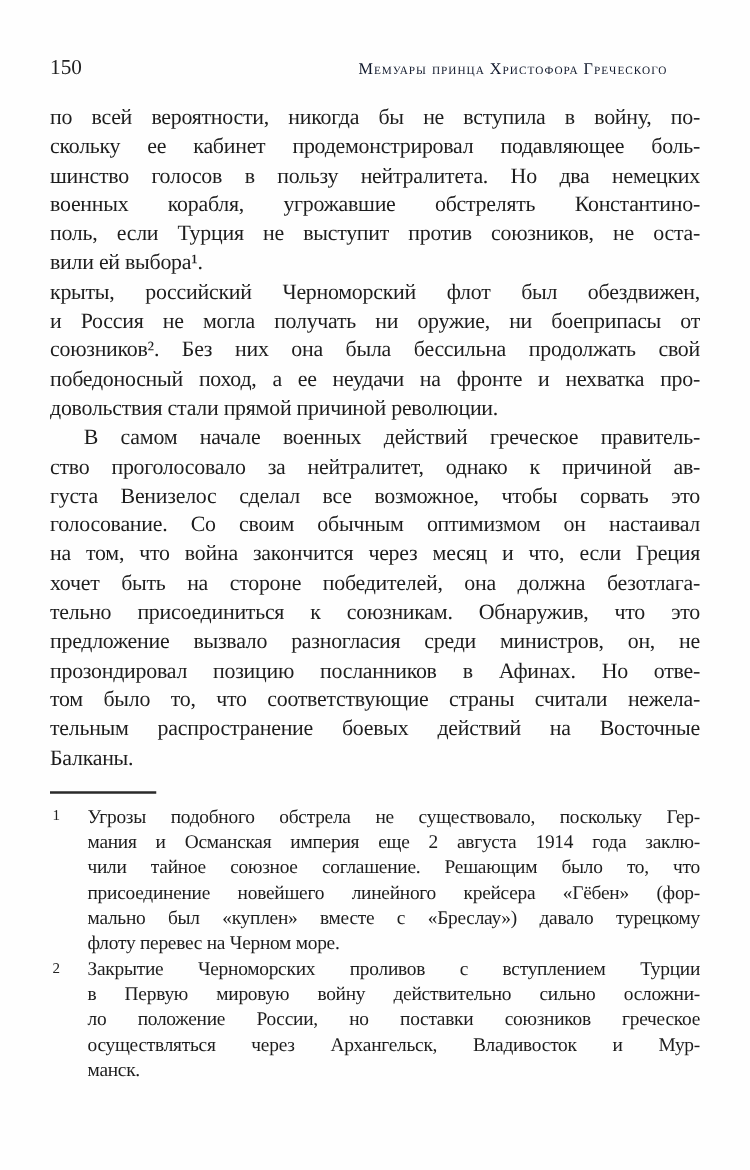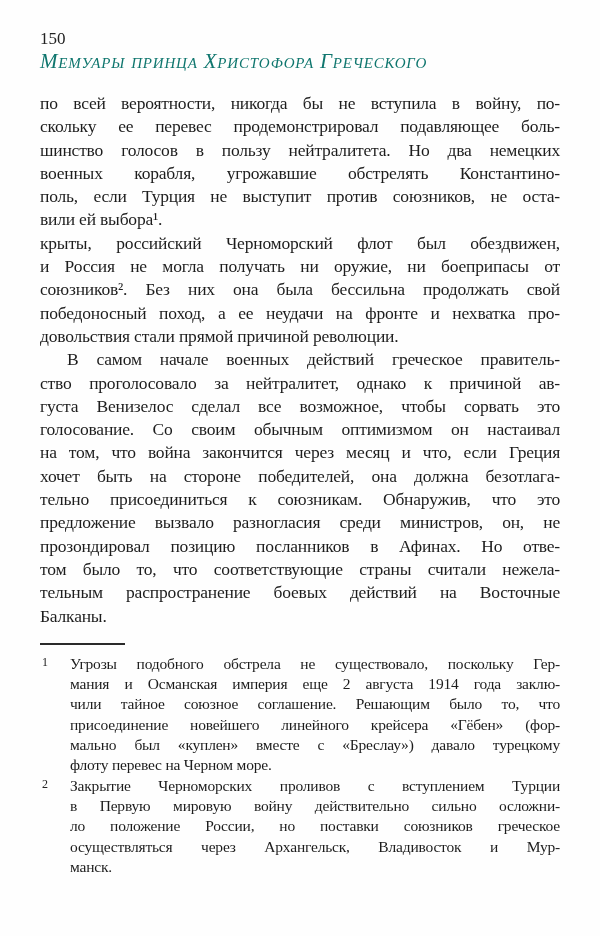--- a/index.html
+++ b/index.html
@@ -10,32 +10,30 @@
     background: #fefefe;
     font-family: "Liberation Serif", serif;
     color: #1d1d1d;
     box-sizing: border-box;
     overflow: hidden;
   }
   .header {
     display: flex;
     justify-content: space-between;
     align-items: baseline;
-    padding: 29px 40px 0 40px;
-    flex-direction: column;
+    padding: 44px 40px 0 40px;
   }
   .page-number { font-size: 17px; color: #222; }
   .running-title {
     font-variant: small-caps;
-    font-size: 21px;
+    font-size: 13px;
     letter-spacing: 0.8px;
-    color: #0f766e;
+    color: #0f172a;
     margin-right: 26px;
     white-space: nowrap;
-    font-style: italic;
   }
   .page-body { padding: 18px 40px 0 40px; }
   .text-line {
     font-size: 17.5px;
     line-height: 23.3px;
     letter-spacing: -0.2px;
     text-align: justify;
     text-align-last: justify;
   }
   .text-line.last { text-align-last: left; white-space: nowrap; }
@@ -66,21 +64,21 @@
 
 <div class="page">
   <div class="header">
     <span class="page-number">150</span>
     <span class="running-title">Мемуары принца Христофора Греческого</span>
   </div>
 
   <div class="page-body">
       <div class="paragraph">
         <div class="text-line">по всей вероятности, никогда бы не вступила в войну, по-</div>
-        <div class="text-line">скольку ее перевес продемонстрировал подавляющее боль-</div>
+        <div class="text-line">скольку ее кабинет продемонстрировал подавляющее боль-</div>
         <div class="text-line">шинство голосов в пользу нейтралитета. Но два немецких</div>
         <div class="text-line">военных корабля, угрожавшие обстрелять Константино-</div>
         <div class="text-line">поль, если Турция не выступит против союзников, не оста-</div>
         <div class="text-line last">вили ей выбора¹.</div>
       </div>
       <div class="paragraph">
         <div class="text-line">крыты, российский Черноморский флот был обездвижен,</div>
         <div class="text-line">и Россия не могла получать ни оружие, ни боеприпасы от</div>
         <div class="text-line">союзников². Без них она была бессильна продолжать свой</div>
         <div class="text-line">победоносный поход, а ее неудачи на фронте и нехватка про-</div>

